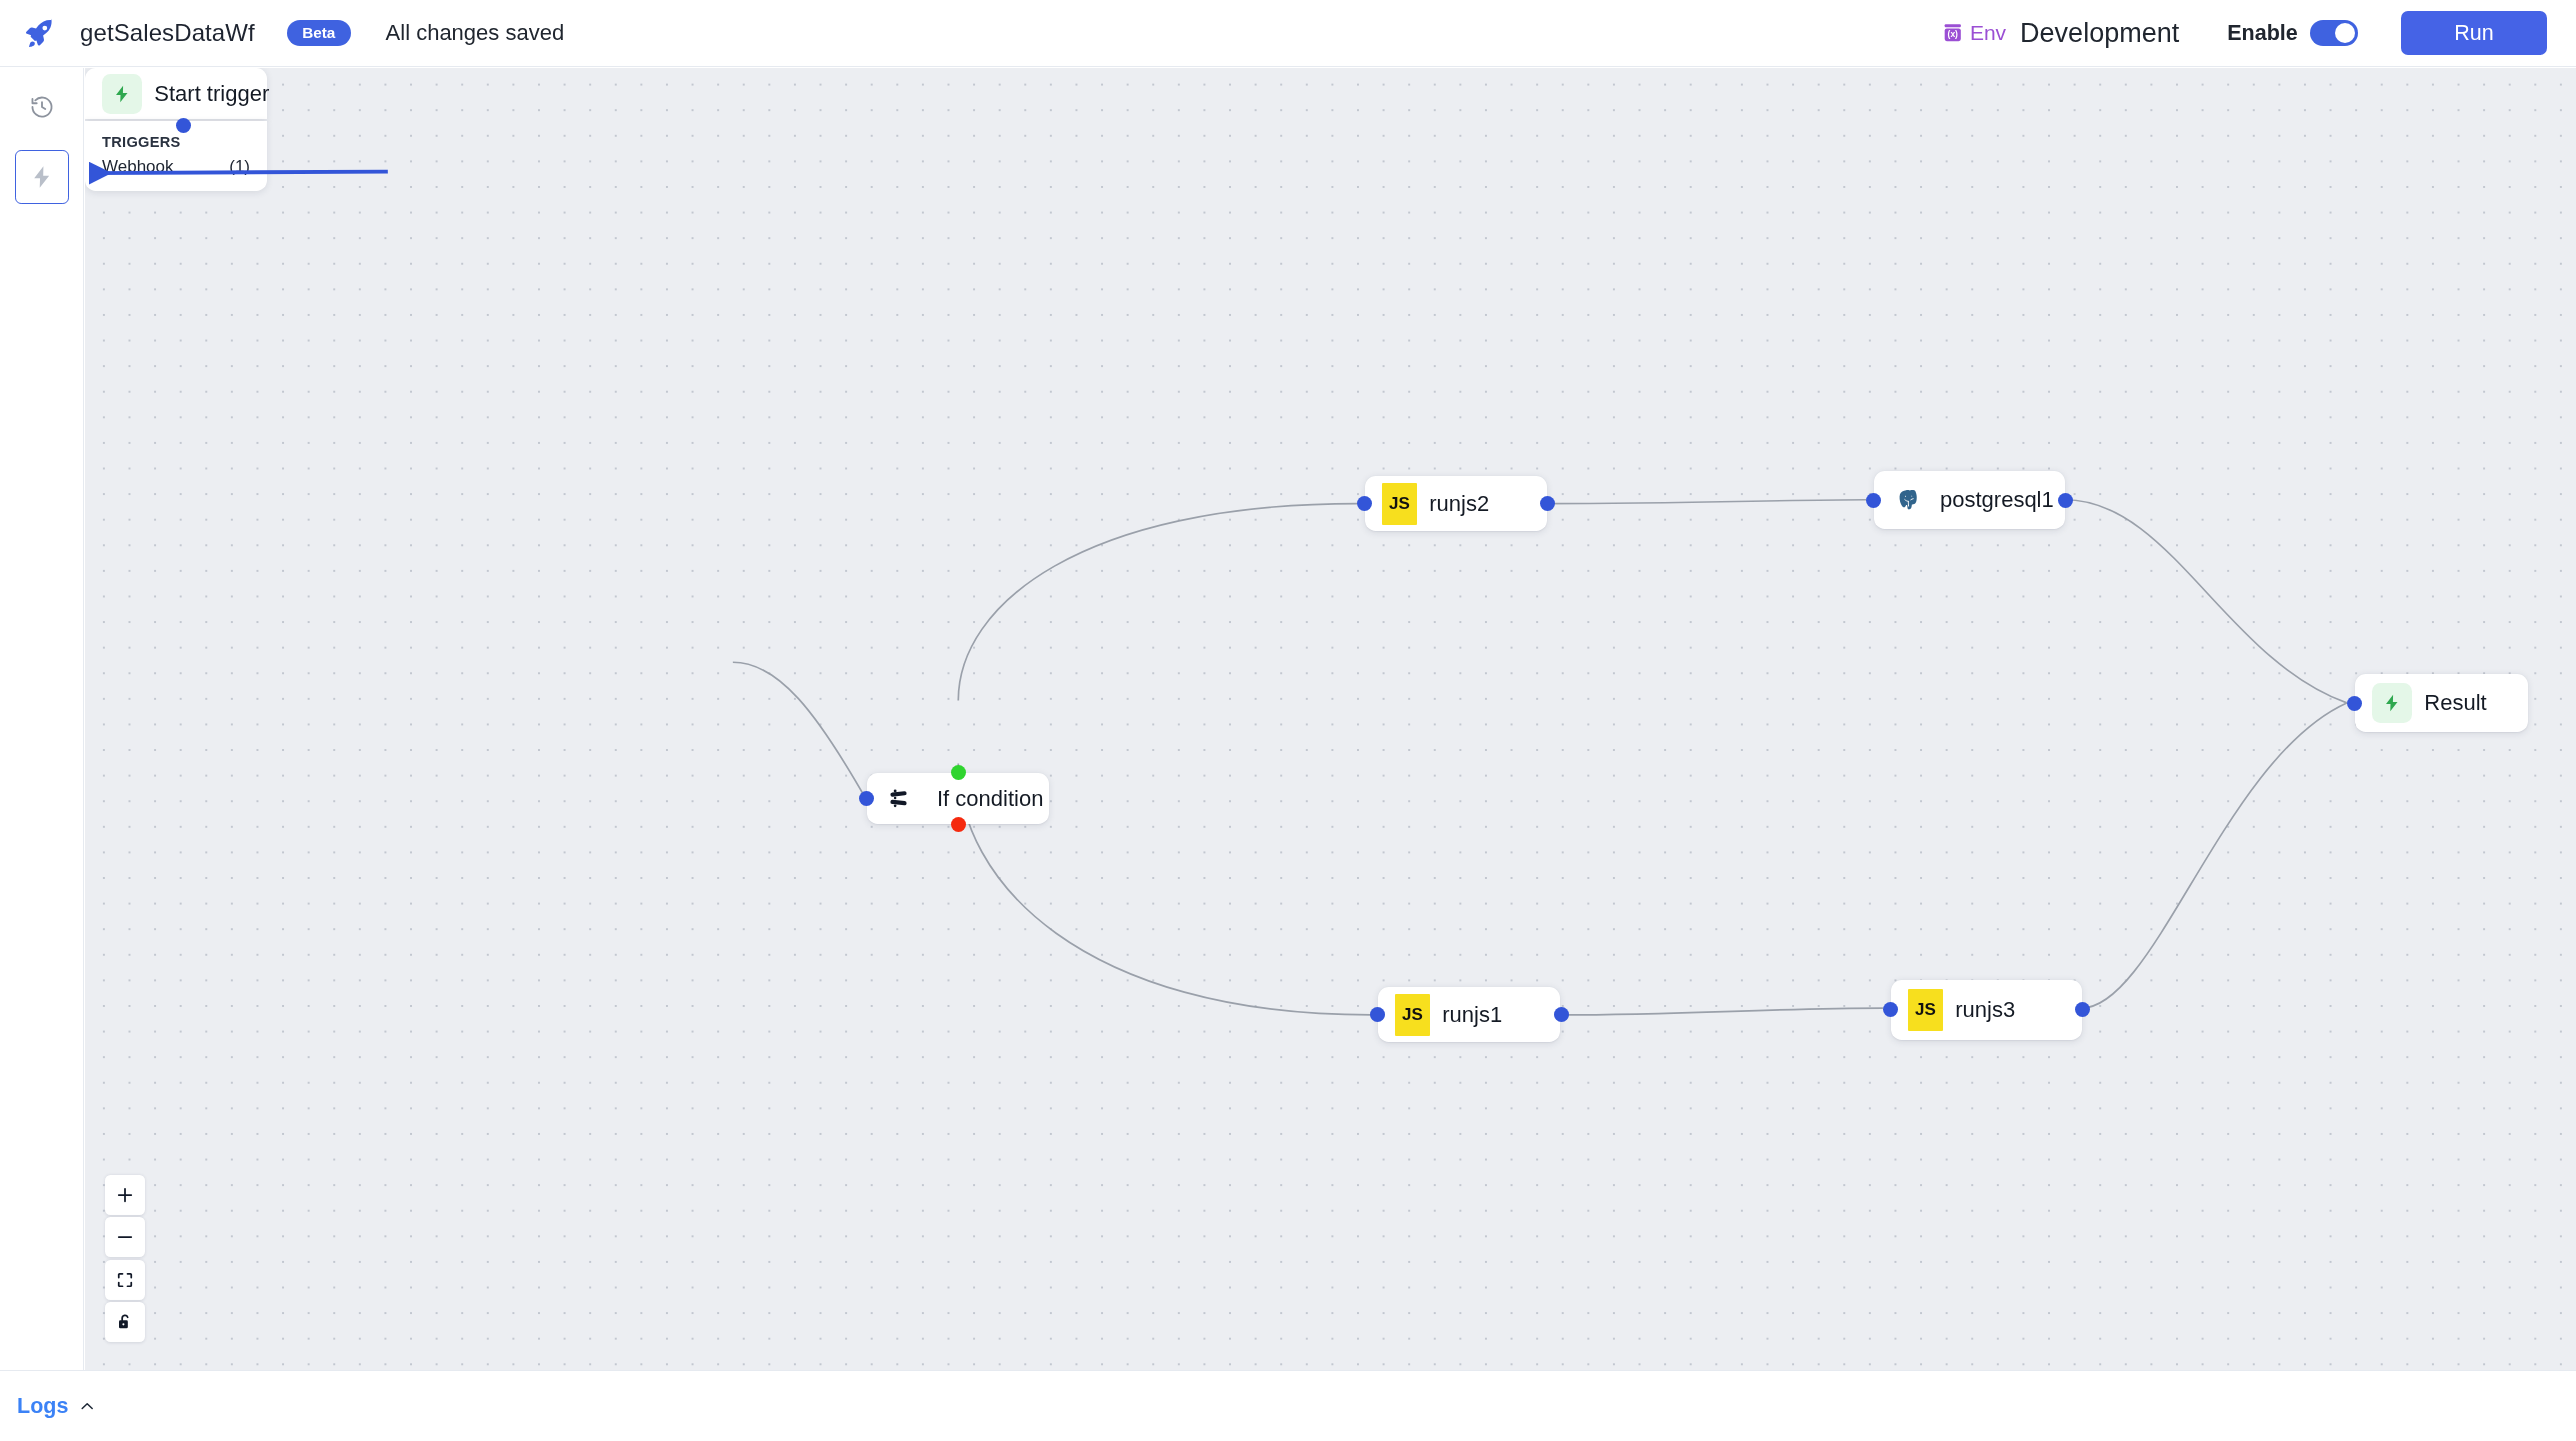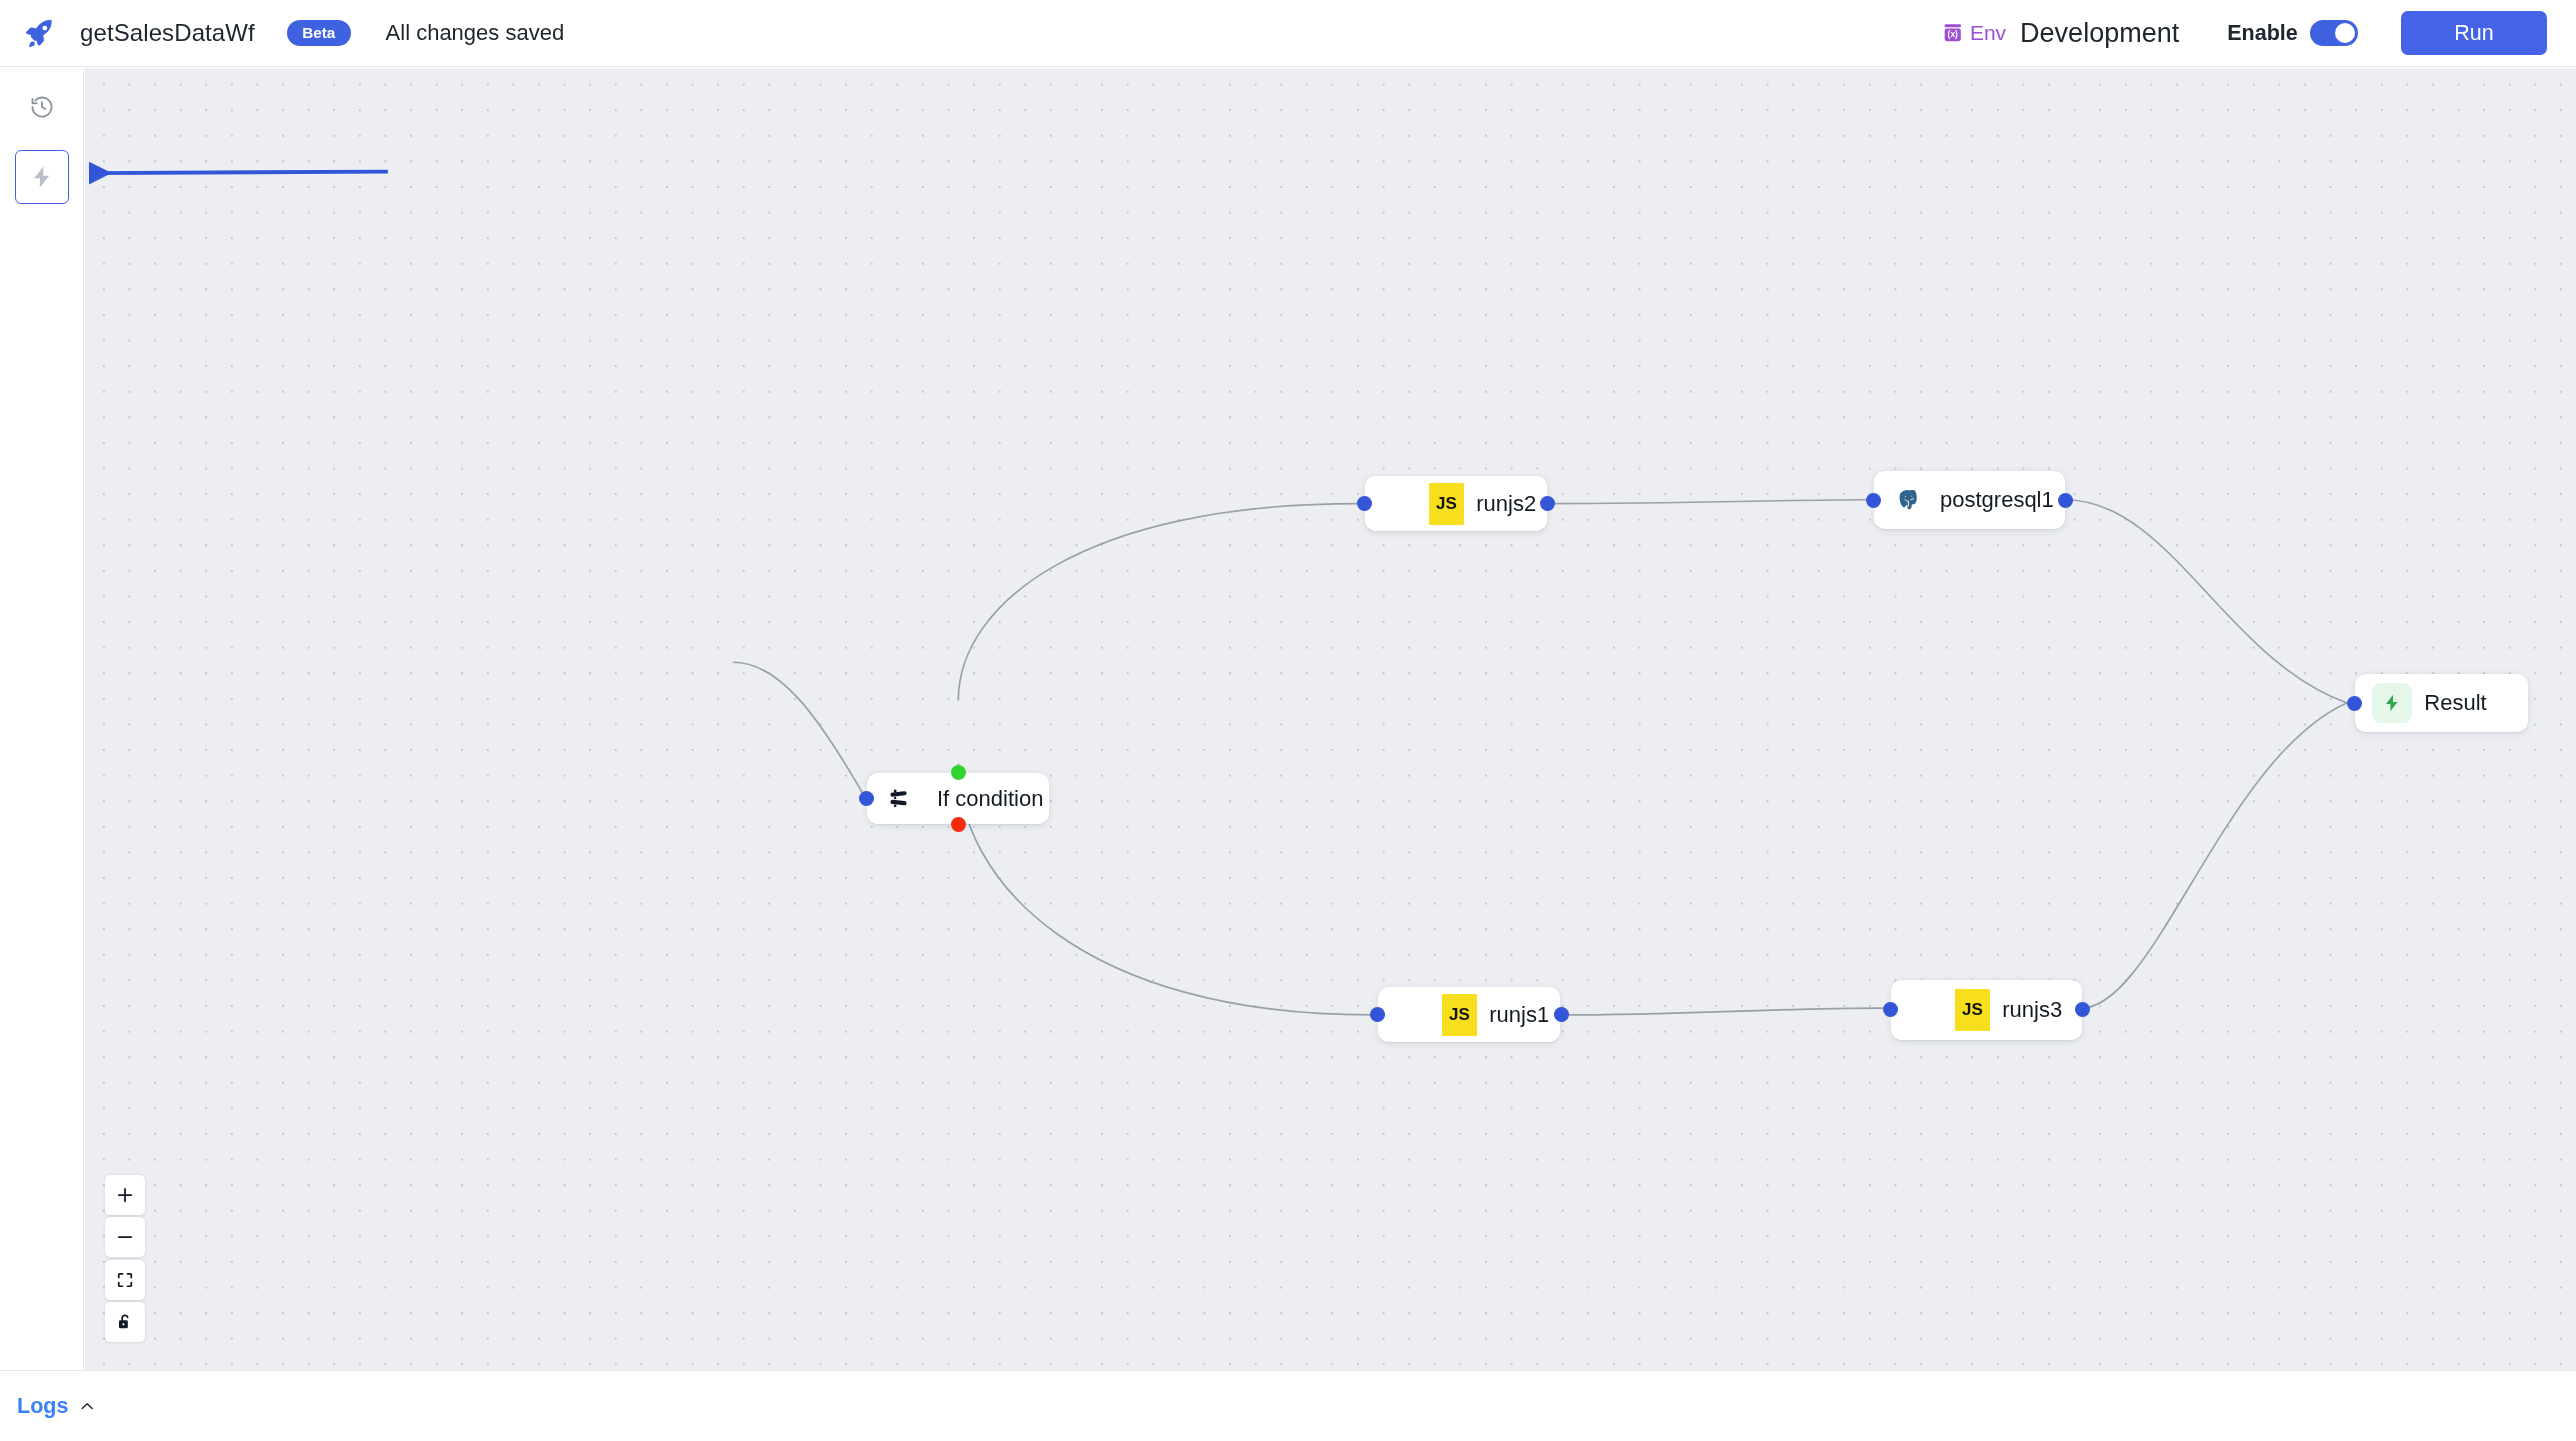--- a/index.html
+++ b/index.html
@@ -119,21 +119,20 @@
     flex: none;
   }
   .ico-green { background: #e4f7e8; }
   .ico-js {
     background: #f7df1e; color: #111;
     font-size: 17px; font-weight: 700;
     font-family: "Liberation Sans", sans-serif;
     width: 35px; height: 42px; border-radius: 1px;
     display: flex; align-items: center; justify-content: center;
     flex: none;
-    margin-left: 47px;
   }
 
   
   .port {
     position: absolute; width: 15.3px; height: 15.3px;
     border-radius: 50%;
     cursor: crosshair;
   }
   .port-blue { background: #3355d8; }
   .port-green { background: #2fd42f; }
@@ -261,20 +260,38 @@
 
   <svg id="anno-layer" viewBox="0 0 3249 1698" width="2491" height="1302">
     <defs>
       <marker id="arrowhead" markerWidth="6" markerHeight="6" refX="5" refY="3" orient="auto">
         <path d="M6,0 L6,6 L0,3 z" fill="#3355d8"></path>
       </marker>
     </defs>
     <line x1="395" y1="135" x2="10" y2="137" stroke="#3355d8" stroke-width="5" marker-end="url(#arrowhead)"></line>
   </svg>
 
+  <div id="node-start" style="display:block;background:transparent;box-shadow:none;">
+    <div id="start-head" style="box-shadow:0 1.5px 7px rgba(30,40,70,.10);">
+      <span class="ico-box ico-green">
+        <svg width="20" height="20" viewBox="0 0 24 24">
+            <path d="M13.3 2 4.8 13.1h5.4L9.9 22l8.7-11.2h-5.5L13.3 2z" fill="#2fa84f"></path>
+          </svg>
+      </span>
+      <span class="node-label">Start trigger</span>
+    </div>
+    <div id="start-body" style="box-shadow:0 1.5px 7px rgba(30,40,70,.10);">
+      <div id="triggers-heading">TRIGGERS</div>
+      <div id="trigger-row">
+        <span id="trigger-name">Webhook</span>
+        <span id="trigger-count">(1)</span>
+      </div>
+    </div>
+    <span class="port port-blue" style="left:91px;top:50px;"></span>
+  </div>
 
   <div class="node" id="node-if" style="left:782px;top:688px;width:182px;height:51px;padding-left:17px;gap:24px;margin-top:17px;">
     <span style="width:29px;display:flex;align-items:center;justify-content:center;flex:none;">
       <svg width="23" height="23" viewBox="0 0 24 24">
         <rect x="3.5" y="5" width="17" height="4.4" rx="2.2" fill="#111827" transform="rotate(-6 12 7.2)"></rect>
         <rect x="3.5" y="14" width="17" height="4.4" rx="2.2" fill="#111827" transform="rotate(6 12 16.2)"></rect>
         <circle cx="8.5" cy="4.2" r="1.5" fill="#111827"></circle>
         <circle cx="8.5" cy="11.4" r="1.3" fill="#111827"></circle>
         <circle cx="8.5" cy="19.6" r="1.4" fill="#111827"></circle>
       </svg>

